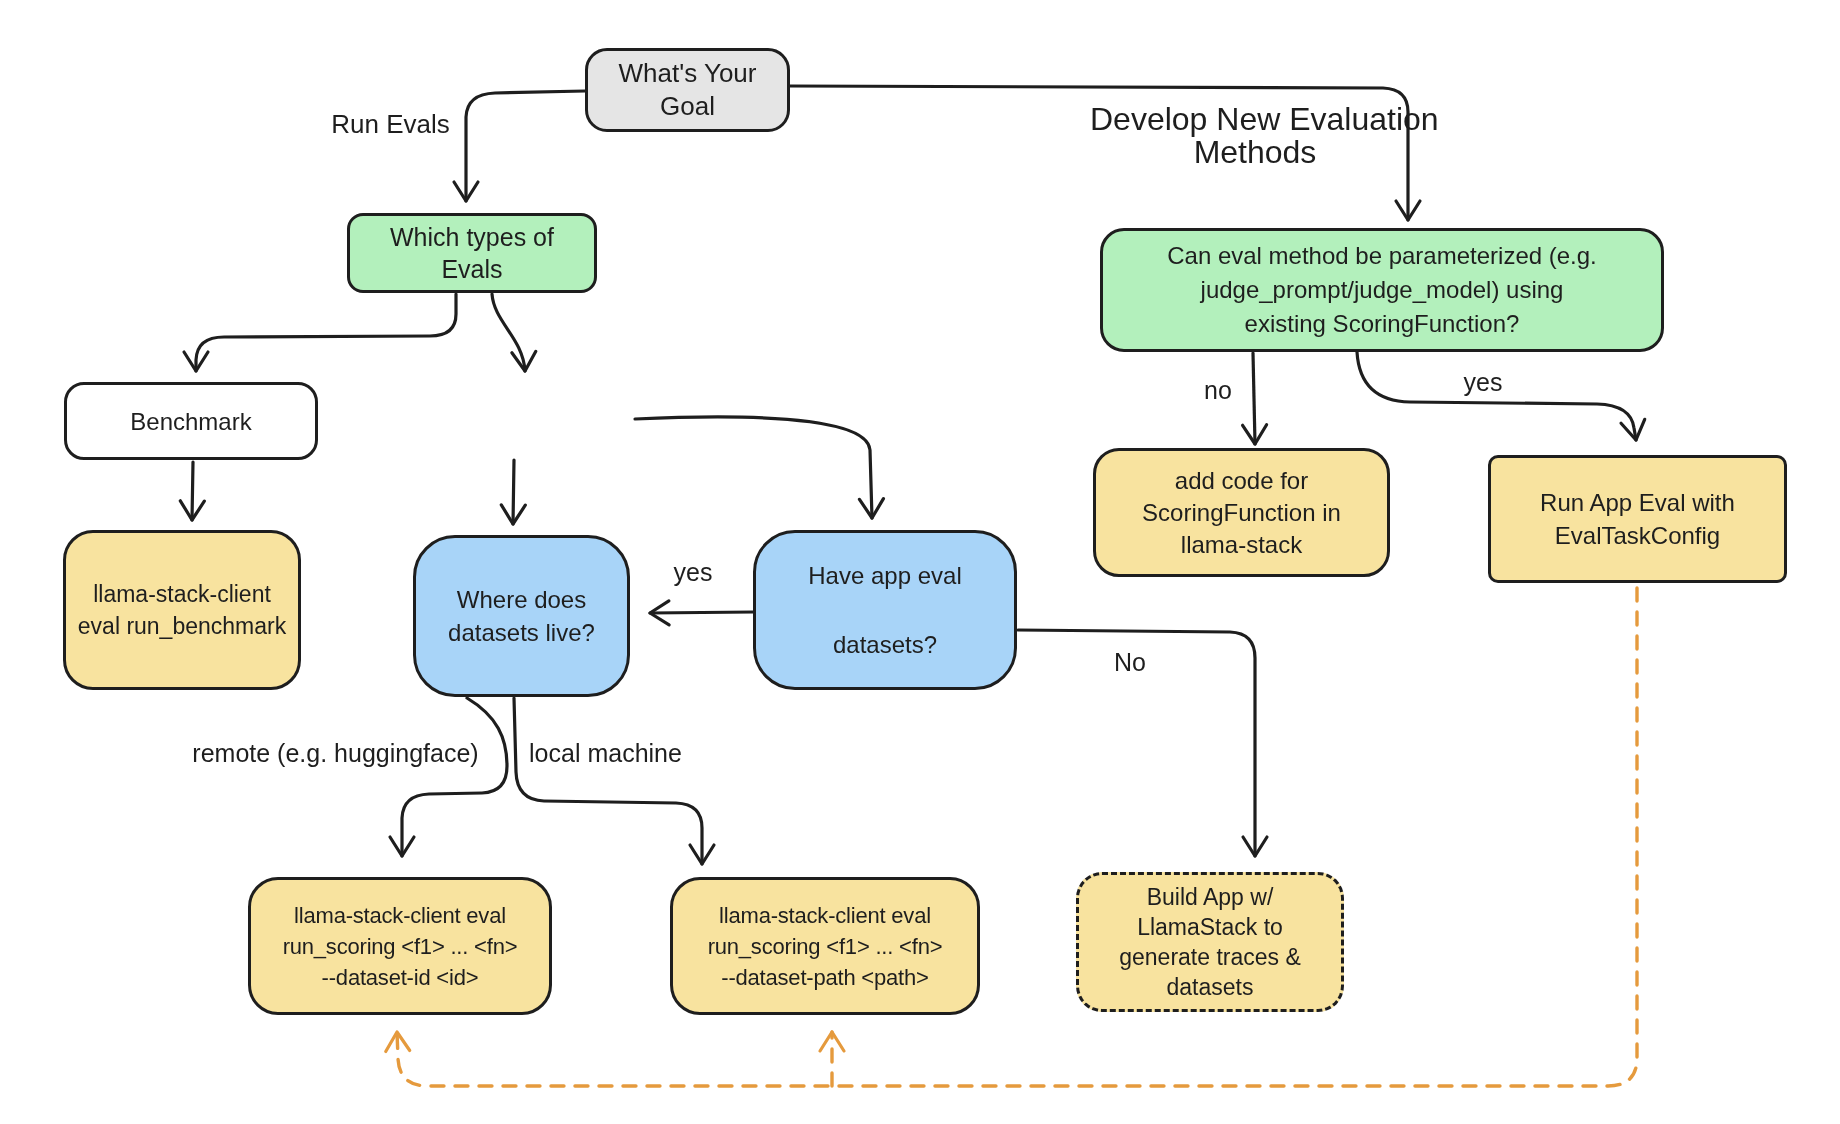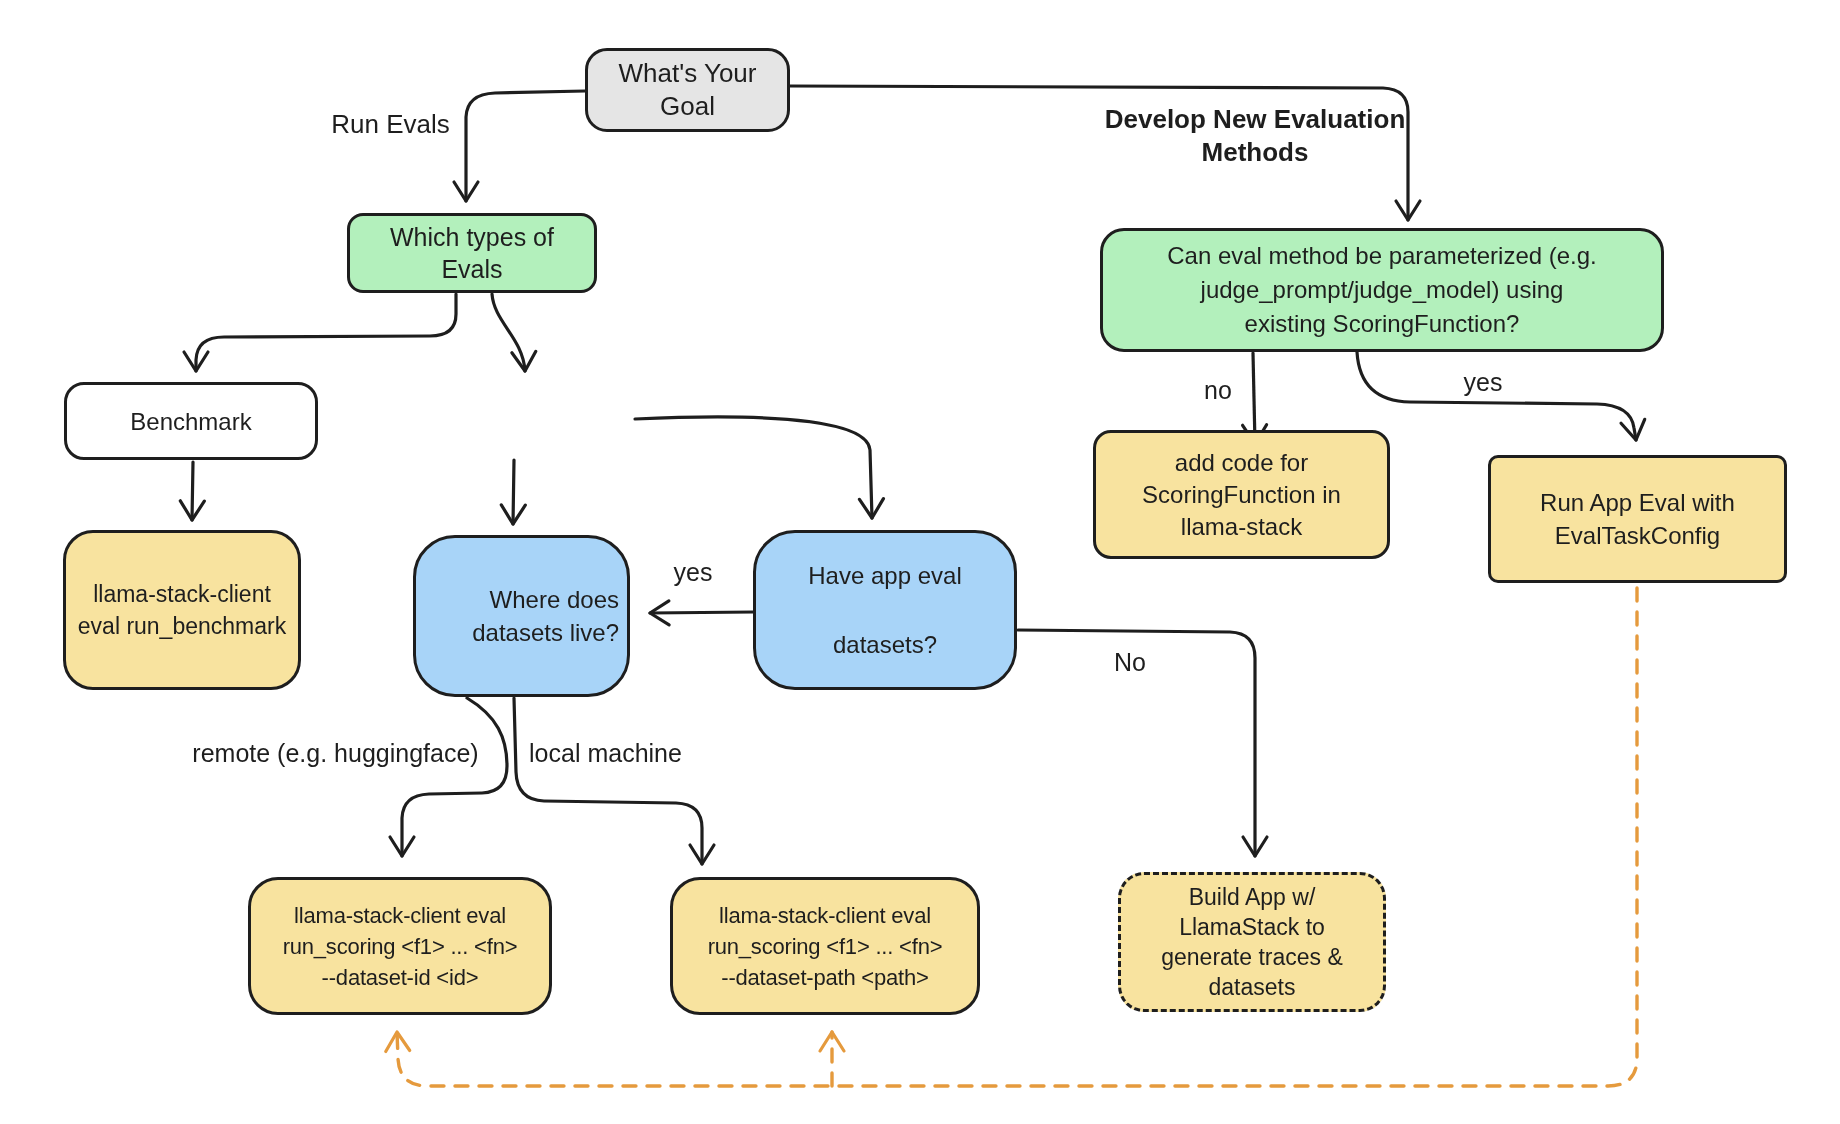--- a/index.html
+++ b/index.html
@@ -84,37 +84,37 @@
   <div class="node white" style="left:64px;top:382px;width:254px;height:78px;border-radius:20px;">
     <span class="ln">Benchmark</span>
   </div>
 
 
   <div class="node yellow" style="left:63px;top:530px;width:238px;height:160px;border-radius:30px;font-size:23px;line-height:32px;">
     <span class="ln">llama-stack-client</span>
     <span class="ln">eval run_benchmark</span>
   </div>
 
-  <div class="node blue" style="left:413px;top:535px;width:217px;height:162px;border-radius:42px;align-items:flex-end;">
+  <div class="node blue" style="left:413px;top:535px;width:217px;height:162px;border-radius:42px;">
     <span class="ln">Where does</span>
     <span class="ln">datasets live?</span>
   </div>
 
   <div class="node blue" style="left:753px;top:530px;width:264px;height:160px;border-radius:42px;gap:36px;">
     <span class="ln">Have app eval</span>
     <span class="ln">datasets?</span>
   </div>
 
   <div class="node green" style="left:1100px;top:228px;width:564px;height:124px;border-radius:24px;line-height:34px;">
     <span class="ln">Can eval method be parameterized (e.g.</span>
     <span class="ln">judge_prompt/judge_model) using</span>
     <span class="ln">existing ScoringFunction?</span>
   </div>
 
-  <div class="node yellow" style="left:1093px;top:430px;width:297px;height:129px;border-radius:18px;line-height:32px;">
+  <div class="node yellow" style="left:1093px;top:448px;width:297px;height:129px;border-radius:26px;line-height:32px;">
     <span class="ln">add code for</span>
     <span class="ln">ScoringFunction in</span>
     <span class="ln">llama-stack</span>
   </div>
 
   <div class="node yellow" style="left:1488px;top:455px;width:299px;height:128px;border-radius:10px;">
     <span class="ln">Run App Eval with</span>
     <span class="ln">EvalTaskConfig</span>
   </div>
 
@@ -123,30 +123,30 @@
     <span class="ln">run_scoring &lt;f1&gt; ... &lt;fn&gt;</span>
     <span class="ln">--dataset-id &lt;id&gt;</span>
   </div>
 
   <div class="node yellow code" style="left:670px;top:877px;width:310px;height:138px;border-radius:30px;">
     <span class="ln">llama-stack-client eval</span>
     <span class="ln">run_scoring &lt;f1&gt; ... &lt;fn&gt;</span>
     <span class="ln">--dataset-path &lt;path&gt;</span>
   </div>
 
-  <div class="node yellow dashedBorder" style="left:1118px;top:872px;width:268px;height:140px;border-radius:26px;font-size:23px;line-height:30px;">
+  <div class="node yellow dashedBorder" style="left:1076px;top:872px;width:268px;height:140px;border-radius:26px;font-size:23px;line-height:30px;">
     <span class="ln">Build App w/</span>
     <span class="ln">LlamaStack to</span>
     <span class="ln">generate traces &amp;</span>
     <span class="ln">datasets</span>
   </div>
 
   <div class="edge-label" style="left:318px;top:108px;width:145px;font-size:26px;">Run Evals</div>
 
-  <div class="edge-label" style="left:1090px;top:103px;width:330px;font-size:26px;line-height:33px;font-weight:bold;">
+  <div class="edge-label" style="left:1090px;top:103px;width:330px;font-size:32px;line-height:33px;">
     <span class="ln" style="display:block;">Develop New Evaluation</span>
     <span class="ln" style="display:block;">Methods</span>
   </div>
 
   <div class="edge-label" style="left:1188px;top:374px;width:60px;">no</div>
 
   <div class="edge-label" style="left:1448px;top:366px;width:70px;">yes</div>
 
   <div class="edge-label" style="left:658px;top:556px;width:70px;">yes</div>
 

